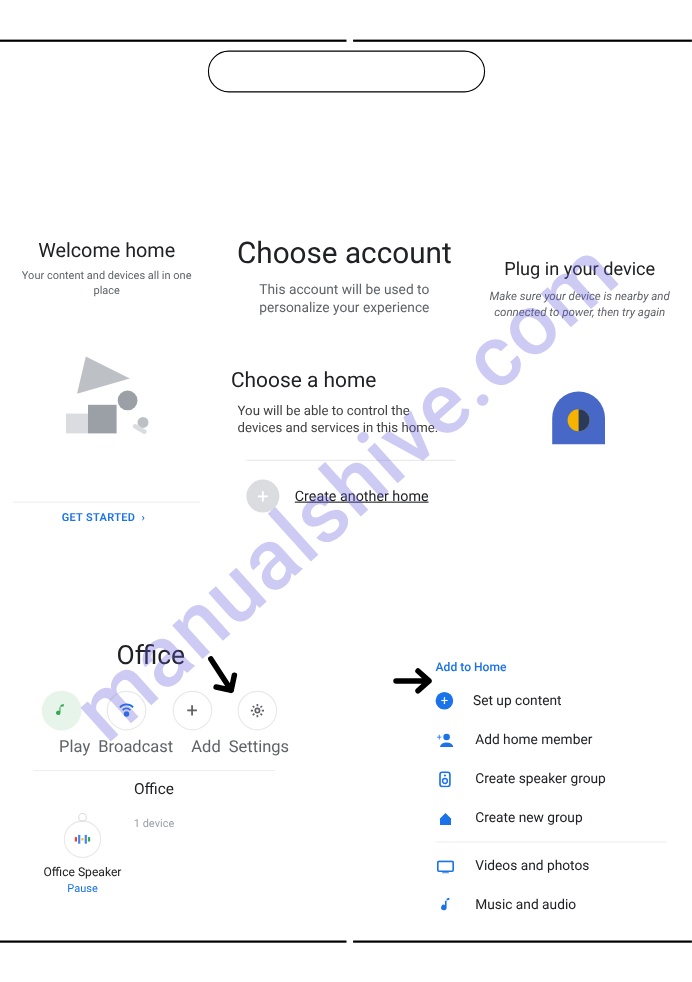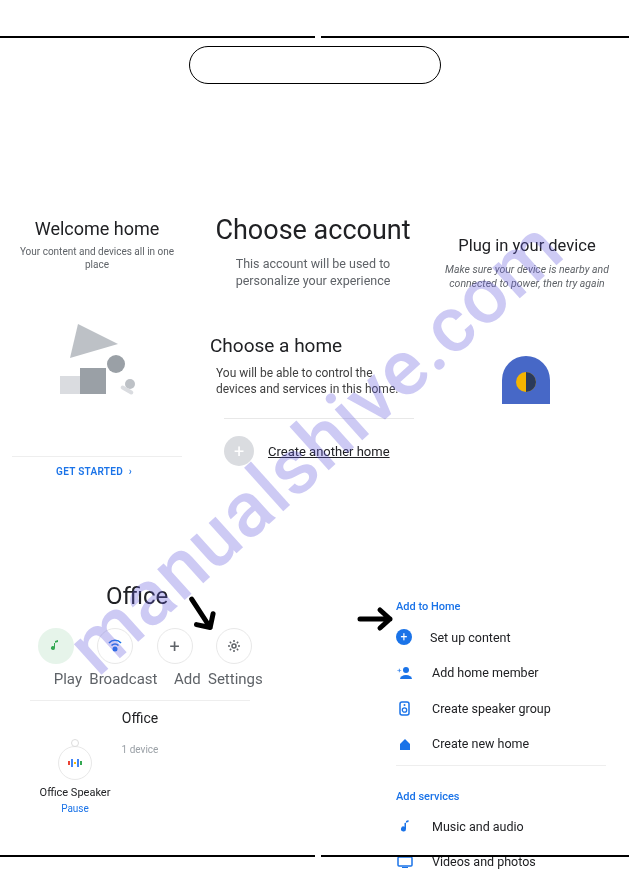--- a/index.html
+++ b/index.html
@@ -203,40 +203,39 @@
           </svg>
       </div>
       <span>Create speaker group</span>
     </div>
     <div class="row">
       <div class="ic">
         <svg width="14" height="14" viewBox="0 0 14 14">
             <path d="M2 7 L7 2 L12 7 V13 H2 Z" fill="#1a73e8"></path>
           </svg>
       </div>
-      <span>Create new home</span>
+      <span>Create new group</span>
     </div>
     <hr>
-    <div class="sec">Add services</div>
-    <div class="row">
-      <div class="ic">
-        <svg width="12" height="14" viewBox="0 0 12 14">
-            <path d="M7 1 v8 a2.5 2.5 0 1 1 -1.5 -2.3 V3 l4 -1 v-2 z" fill="#1a73e8"></path>
-          </svg>
-      </div>
-      <span>Music and audio</span>
-    </div>
     <div class="row">
       <div class="ic">
         <svg width="16" height="12" viewBox="0 0 16 12">
             <rect x="1" y="1" width="14" height="9" rx="1" fill="none" stroke="#1a73e8" stroke-width="1.5"></rect>
             <rect x="5" y="11" width="6" height="1" fill="#1a73e8"></rect>
           </svg>
       </div>
       <span>Videos and photos</span>
+    </div>
+    <div class="row">
+      <div class="ic">
+        <svg width="12" height="14" viewBox="0 0 12 14">
+            <path d="M7 1 v8 a2.5 2.5 0 1 1 -1.5 -2.3 V3 l4 -1 v-2 z" fill="#1a73e8"></path>
+          </svg>
+      </div>
+      <span>Music and audio</span>
     </div>
   </div>
 
   <div class="arrow1">
     <svg width="44" height="44" viewBox="0 0 44 44">
         <path d="M6 6 L30 30 M30 30 L30 16 M30 30 L16 30" fill="none" stroke="#000" stroke-width="5" stroke-linecap="round" transform="rotate(12 22 22)"></path>
       </svg>
   </div>
   <div class="arrow2">
     <svg width="44" height="30" viewBox="0 0 44 30">

